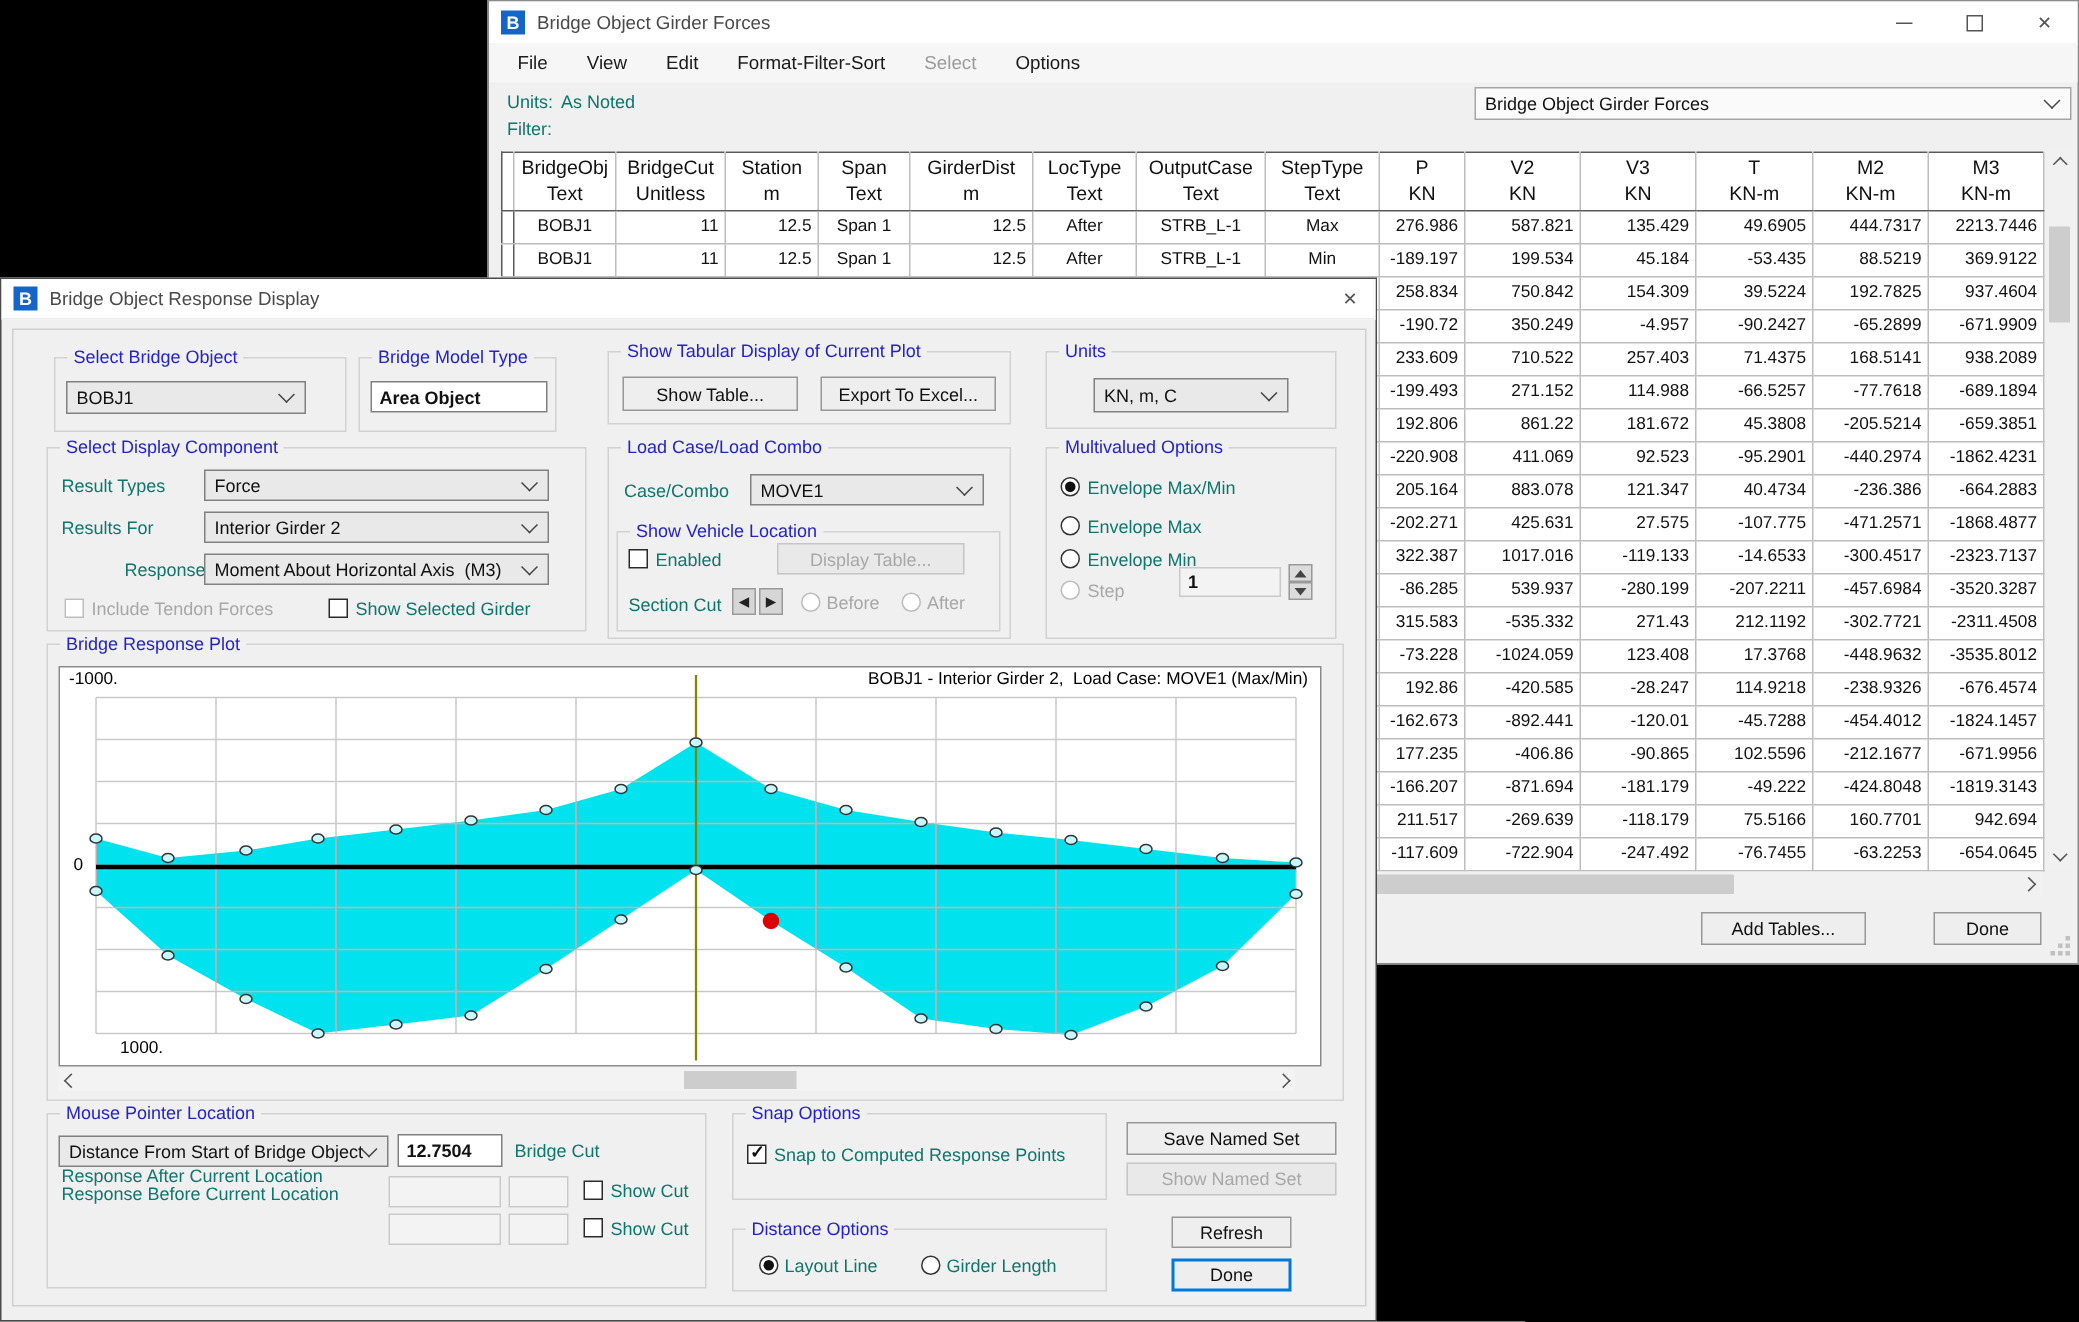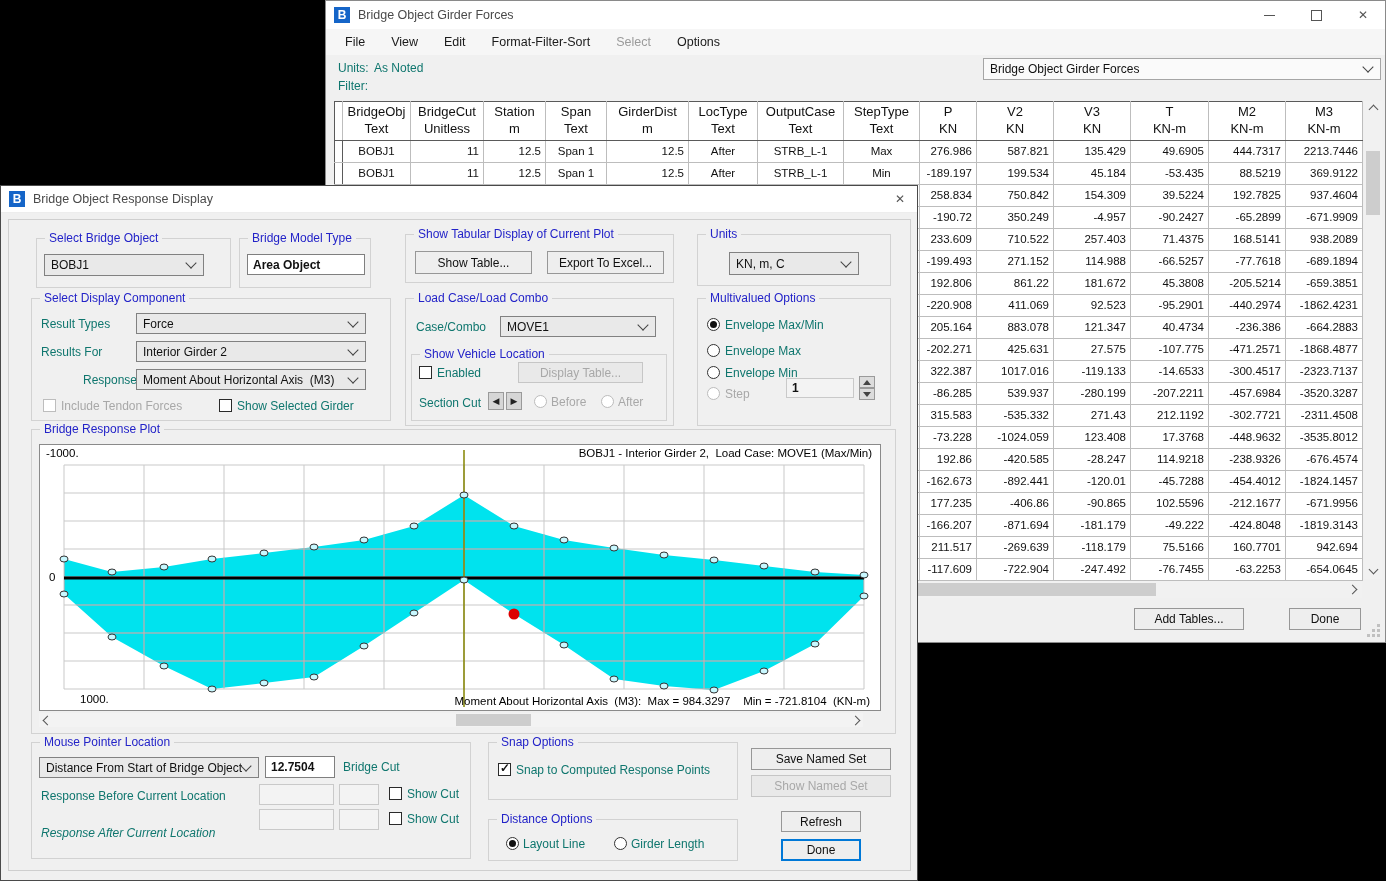--- a/index.html
+++ b/index.html
@@ -736,21 +736,20 @@
           <ellipse cx="674" cy="245" rx="4" ry="3" fill="#c8f8ff" stroke="#333" stroke-width="1"></ellipse>
           <ellipse cx="724" cy="226" rx="4" ry="3" fill="#c8f8ff" stroke="#333" stroke-width="1"></ellipse>
           <ellipse cx="775" cy="199" rx="4" ry="3" fill="#c8f8ff" stroke="#333" stroke-width="1"></ellipse>
           <ellipse cx="824" cy="151" rx="4" ry="3" fill="#c8f8ff" stroke="#333" stroke-width="1"></ellipse>
           <circle cx="474" cy="169" r="5.5" fill="#dd0000"></circle>
         </svg></div>
     <div class="plot-label" style="left:6px;top:2px;">-1000.</div>
     <div class="plot-label" style="left:9px;top:126px;">0</div>
     <div class="plot-label" style="left:6px;top:248px;margin-left:34px;">1000.</div>
     <div class="plot-label" style="right:8px;top:2px;">BOBJ1 - Interior Girder 2,  Load Case: MOVE1 (Max/Min)</div>
-    <div class="plot-label" style="right:10px;top:250px;">Moment About Horizontal Axis  (M3):  Max = 984.3297    Min = -721.8104  (KN-m)</div>
   </div>
   <div class="sb" style="left:38px;top:527px;width:824px;height:14px;background:#f3f3f3;">
     <div class="sb-arrow" style="left:0;top:0;width:14px;height:14px;">
         <span class="chevron left"></span>
       </div>
     <div class="sb-thumb" style="left:417px;top:1px;width:75px;height:12px;"></div>
     <div class="sb-arrow" style="left:810px;top:0;width:14px;height:14px;">
         <span class="chevron right"></span>
       </div>
   </div>
@@ -764,21 +763,21 @@
   </div>
   <div class="tbox" style="left:264px;top:570px;width:70px;height:22px;">
     <span>12.7504</span>
   </div>
   <div class="lbl" style="left:342px;top:574px;">Bridge Cut</div>
   <div class="lbl" style="left:40px;top:603px;">Response Before Current Location</div>
   <div class="tbox dis" style="left:258px;top:598px;width:75px;height:21px;"></div>
   <div class="tbox dis" style="left:338px;top:598px;width:40px;height:21px;"></div>
   <div class="cb" style="left:388px;top:601px;"></div>
   <div class="lbl" style="left:406px;top:601px;">Show Cut</div>
-  <div class="lbl" style="left:40px;top:640px;font-style:italic;">Response After Current Location</div>
+  <div class="lbl" style="left:40px;top:591px;">Response After Current Location</div>
   <div class="tbox dis" style="left:258px;top:623px;width:75px;height:21px;"></div>
   <div class="tbox dis" style="left:338px;top:623px;width:40px;height:21px;"></div>
   <div class="cb" style="left:388px;top:626px;"></div>
   <div class="lbl" style="left:406px;top:626px;">Show Cut</div>
 
   <div class="groupbox" style="left:487px;top:556px;width:250px;height:58px;">
     <span class="gtitle">Snap Options</span>
   </div>
   <div class="cb checked" style="left:497px;top:577px;"></div>
   <div class="lbl" style="left:515px;top:577px;">Snap to Computed Response Points</div>

